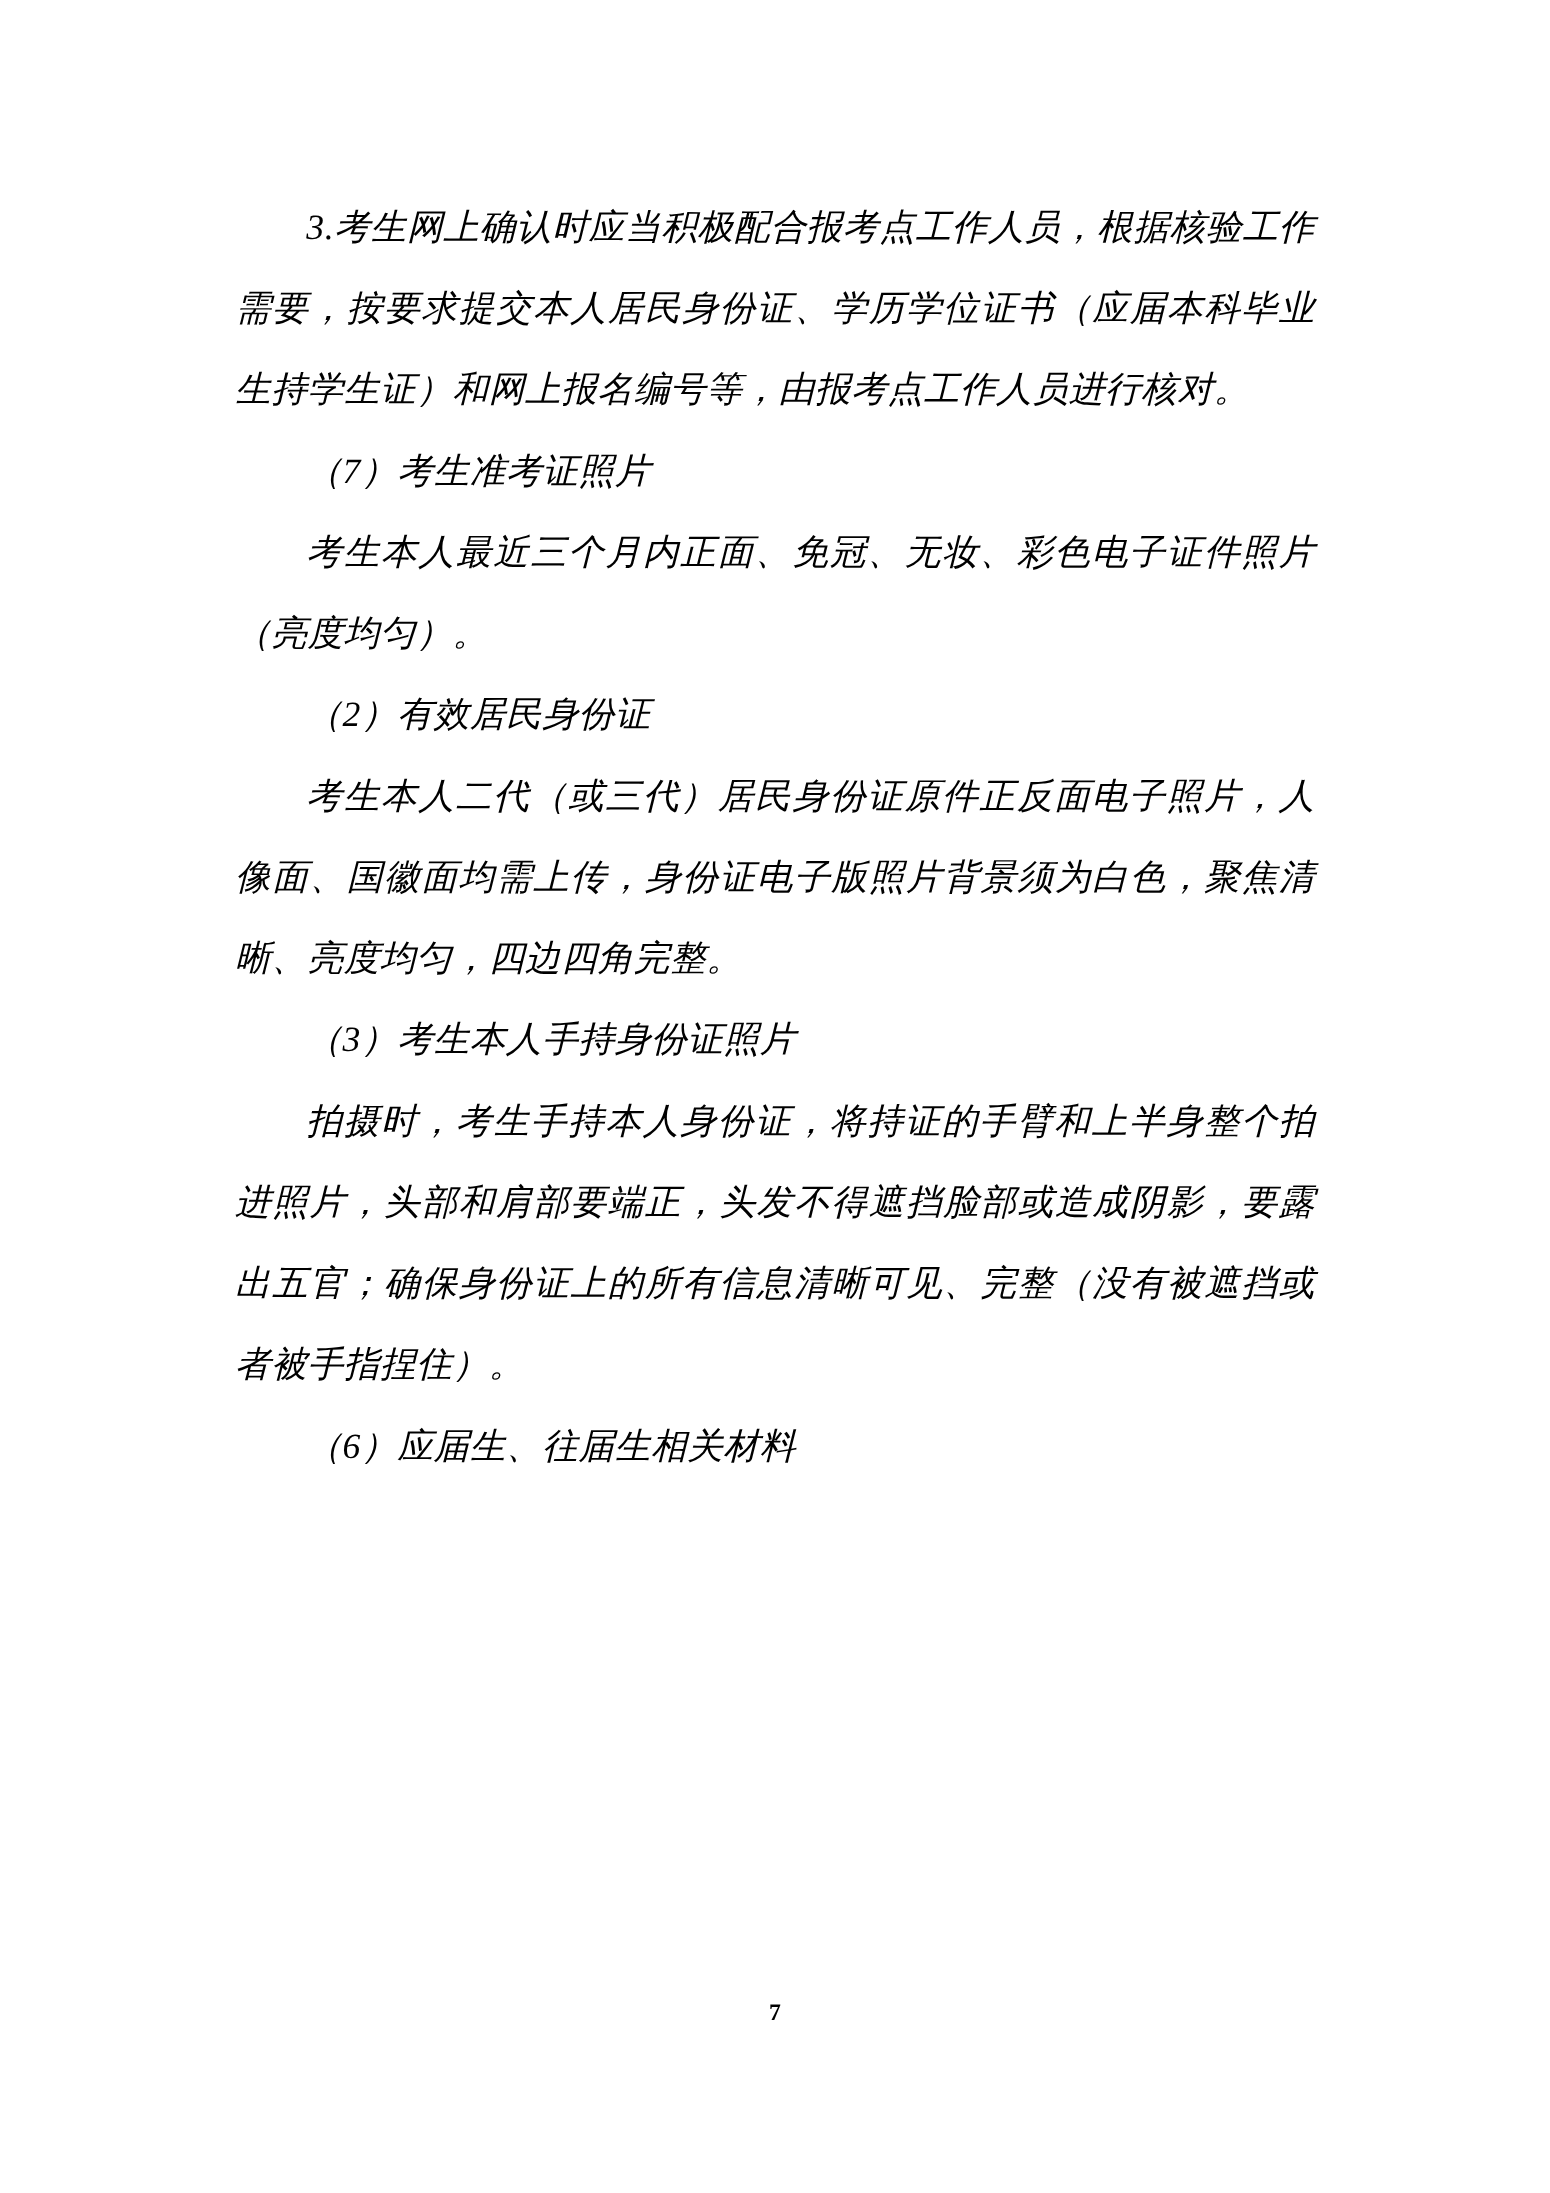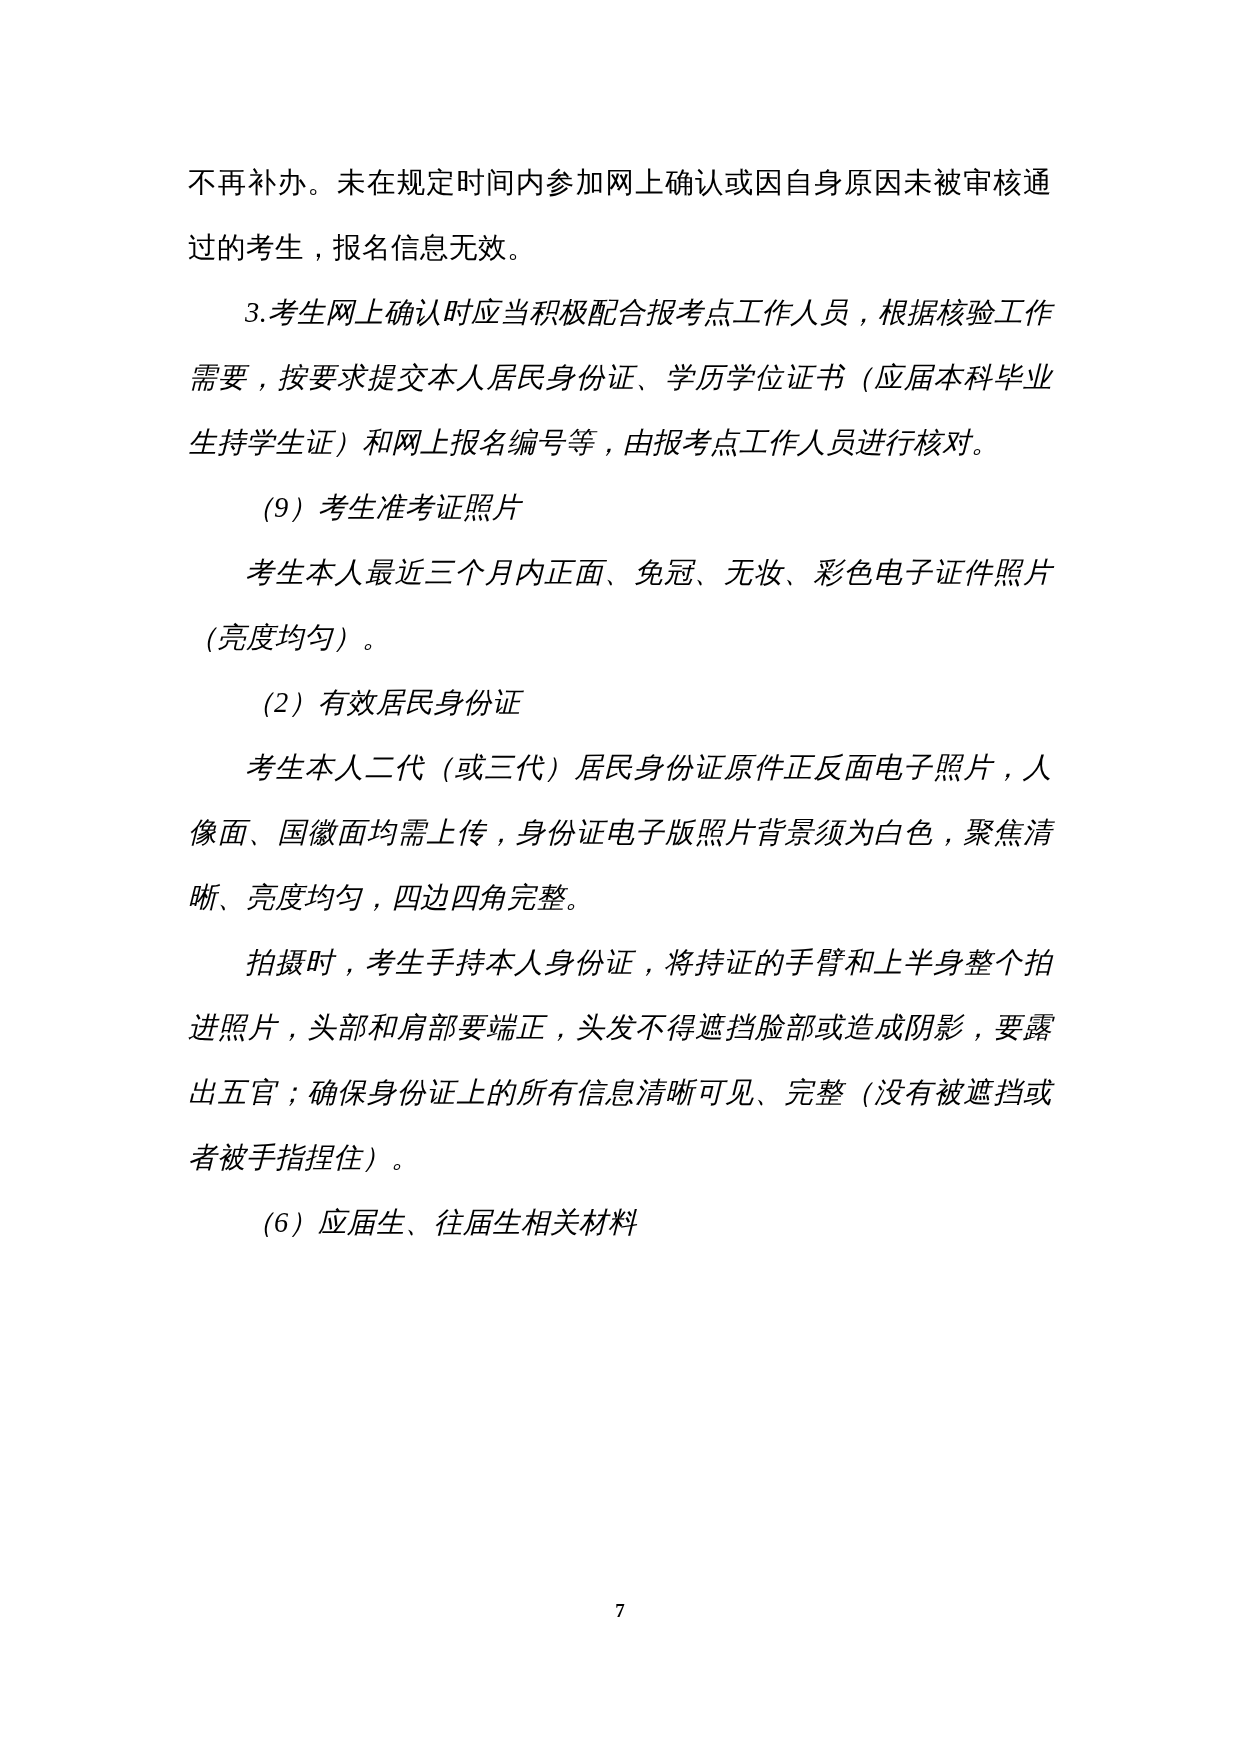--- a/index.html
+++ b/index.html
@@ -48,25 +48,25 @@
     font-size: 19px;
     font-weight: bold;
     color: #000000;
   }
 </style>
 </head>
 <body>
 
 <div class="page">
   <main class="content" id="paragraphs">
-      <p class="para">不再补办。未在规定时间内参加网上确认或因自身原因未被审核通过的考生，报名信息无效。</p>
       <p class="para indent">3.考生网上确认时应当积极配合报考点工作人员，根据核验工作需要，按要求提交本人居民身份证、学历学位证书（应届本科毕业生持学生证）和网上报名编号等，由报考点工作人员进行核对。</p>
-      <p class="para indent">（9）考生准考证照片</p>
+      <p class="para indent">（7）考生准考证照片</p>
       <p class="para indent">考生本人最近三个月内正面、免冠、无妆、彩色电子证件照片（亮度均匀）。</p>
       <p class="para indent">（2）有效居民身份证</p>
       <p class="para indent">考生本人二代（或三代）居民身份证原件正反面电子照片，人像面、国徽面均需上传，身份证电子版照片背景须为白色，聚焦清晰、亮度均匀，四边四角完整。</p>
+      <p class="para indent">（3）考生本人手持身份证照片</p>
       <p class="para indent">拍摄时，考生手持本人身份证，将持证的手臂和上半身整个拍进照片，头部和肩部要端正，头发不得遮挡脸部或造成阴影，要露出五官；确保身份证上的所有信息清晰可见、完整（没有被遮挡或者被手指捏住）。</p>
       <p class="para indent">（6）应届生、往届生相关材料</p>
     </main>
   <footer class="footer">
     <span class="page-number">7</span>
   </footer>
 </div>
 
 </body></html>

